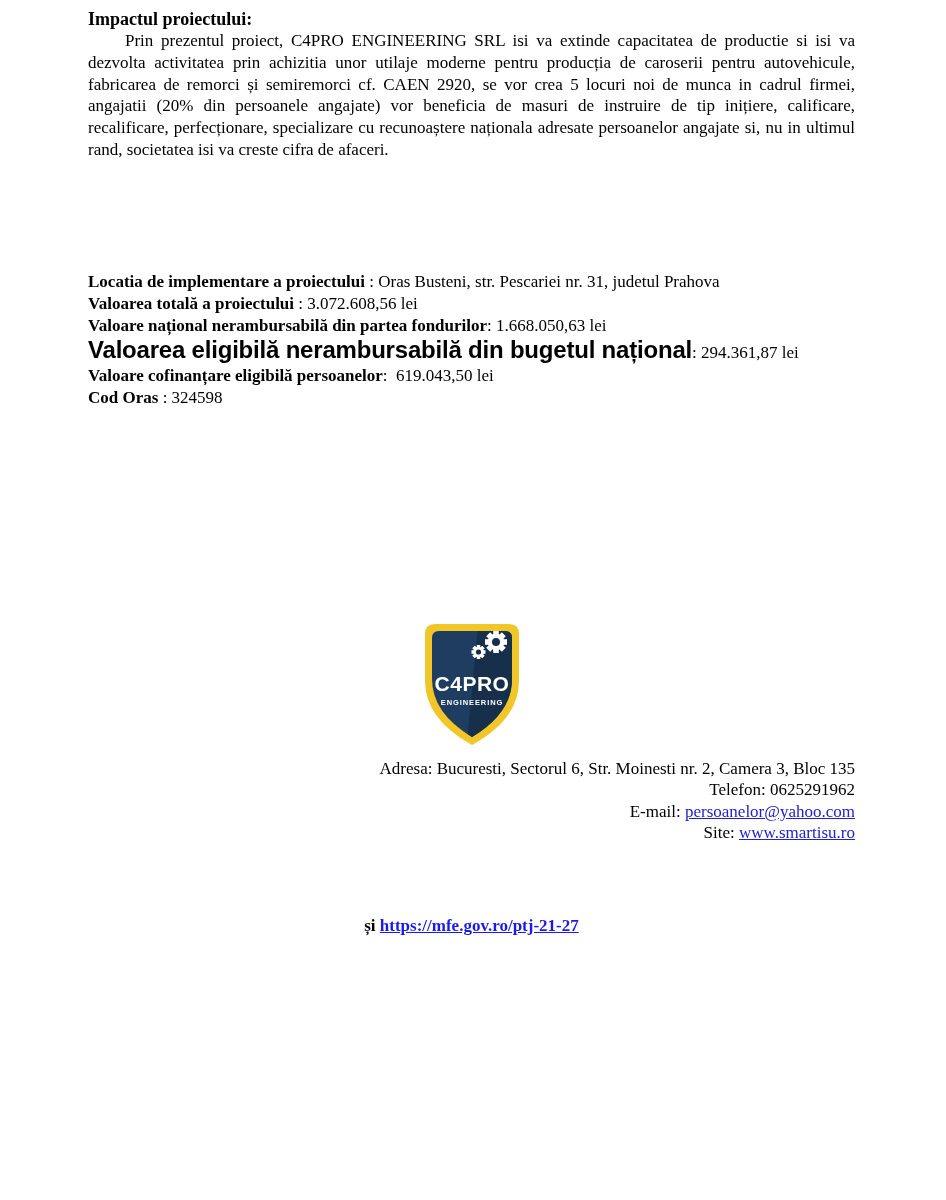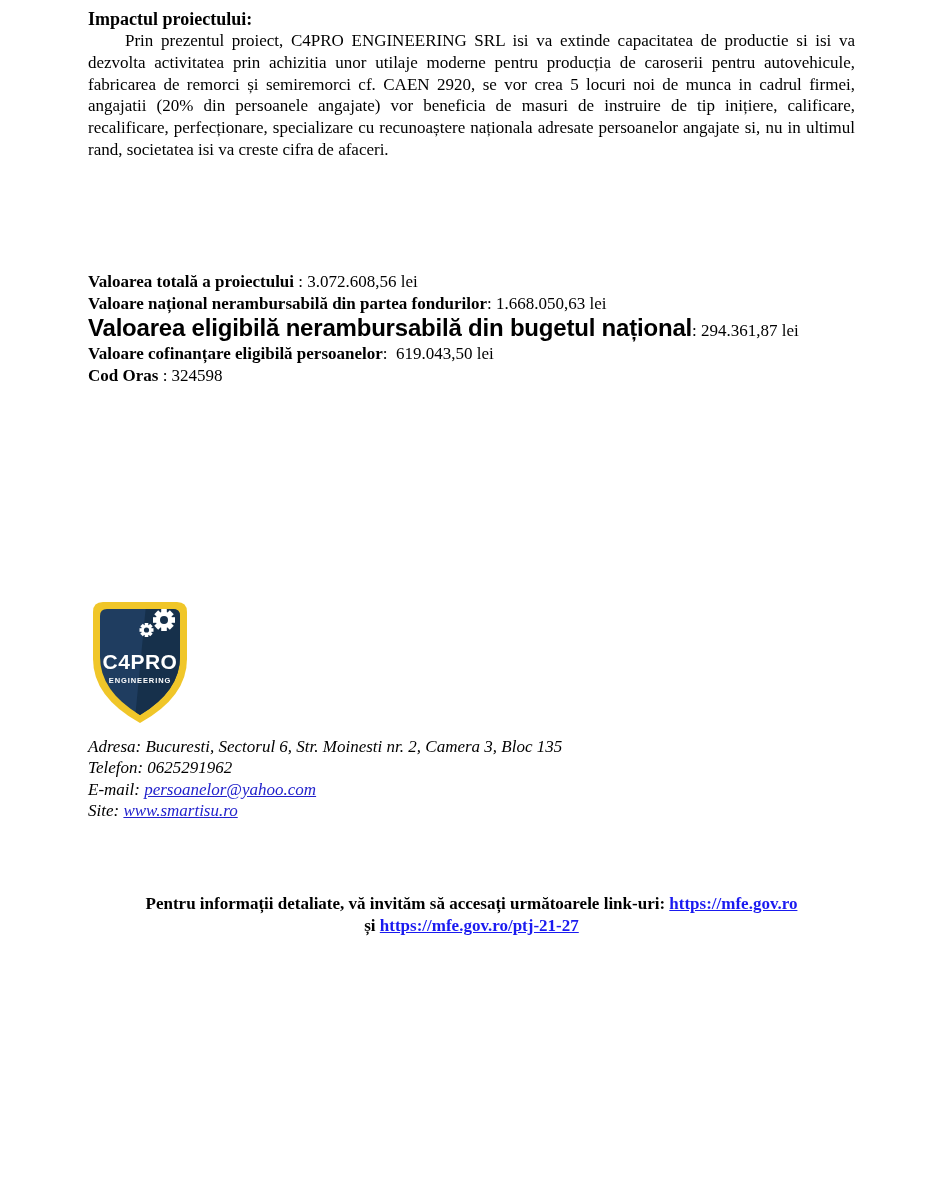--- a/index.html
+++ b/index.html
@@ -45,20 +45,21 @@
   .detail-row.sans {
     line-height: 25px;
   }
   .detail-row.sans .label {
     font-family: "Liberation Sans", sans-serif;
     font-size: 24px;
     letter-spacing: -0.2px;
   }
   .logo-wrap {
     margin-top: 212px;
+    text-align: center;
     line-height: 0;
   }
   svg.logo { display: inline-block; }
   .shield-outer { fill: var(--shield-gold, #f0c629); }
   .shield-inner { fill: var(--shield-navy-light, #1f3d60); }
   .shield-dark  { fill: var(--shield-navy-dark, #16304b); }
   .gear { fill: #ffffff; }
   .gear-hole { fill: var(--shield-navy-dark, #16304b); }
   .logo-title {
     fill: #ffffff;
@@ -69,23 +70,22 @@
   }
   .logo-sub {
     fill: #ffffff;
     font-family: "Liberation Sans", sans-serif;
     font-size: 7.5px;
     font-weight: bold;
     letter-spacing: 0.9px;
   }
   .contact {
     margin-top: 7px;
-    text-align: left;
+    text-align: right;
     line-height: 21.5px;
-    font-style: italic;
   }
   .contact div { white-space: pre-wrap; }
   a.link {
     color: var(--link-blue, #2222cc);
     text-decoration: underline;
     cursor: pointer;
   }
   .footer {
     margin-top: 71px;
     text-align: center;
@@ -103,20 +103,21 @@
 </head>
 <body>
 
 <div class="page">
 
   <div class="heading">Impactul proiectului:</div>
 
   <p class="para">Prin prezentul proiect, C4PRO ENGINEERING SRL isi va extinde capacitatea de productie si isi va dezvolta activitatea prin achizitia unor utilaje moderne pentru producția de caroserii pentru autovehicule, fabricarea de remorci și semiremorci cf. CAEN 2920, se vor crea 5 locuri noi de munca in cadrul firmei, angajatii (20% din persoanele angajate) vor beneficia de masuri de instruire de tip inițiere, calificare, recalificare, perfecționare, specializare cu recunoaștere naționala adresate persoanelor angajate si, nu in ultimul rand, societatea isi va creste cifra de afaceri.</p>
 
   <div class="details">
+    <div class="detail-row"><span class="label">Locatia de implementare a proiectului</span><span class="sep"> : </span><span class="value">Oras Busteni, str. Pescariei nr. 31, judetul Prahova</span></div>
     <div class="detail-row"><span class="label">Valoarea totală a proiectului</span><span class="sep"> : </span><span class="value">3.072.608,56 lei</span></div>
     <div class="detail-row"><span class="label">Valoare național nerambursabilă din partea fondurilor</span><span class="sep">: </span><span class="value">1.668.050,63 lei</span></div>
     <div class="detail-row sans"><span class="label">Valoarea eligibilă nerambursabilă din bugetul național</span><span class="sep">: </span><span class="value">294.361,87 lei</span></div>
     <div class="detail-row"><span class="label">Valoare cofinanțare eligibilă persoanelor</span><span class="sep">:  </span><span class="value">619.043,50 lei</span></div>
     <div class="detail-row"><span class="label">Cod Oras</span><span class="sep"> : </span><span class="value">324598</span></div>
   </div>
 
   <div class="logo-wrap">
     <svg class="logo" width="104" height="130" viewBox="0 0 104 130" xmlns="http://www.w3.org/2000/svg">
       <defs>
@@ -155,17 +156,16 @@
   </div>
 
   <div class="contact">
     <div>Adresa: Bucuresti, Sectorul 6, Str. Moinesti nr. 2, Camera 3, Bloc 135</div>
     <div>Telefon: 0625291962</div>
     <div><span>E-mail: </span><a class="link" href="#">persoanelor@yahoo.com</a></div>
     <div><span>Site: </span><a class="link" href="#">www.smartisu.ro</a></div>
   </div>
 
   <div class="footer">
-    <div><span>Pentru informații detaliate, vă invităm să accesați următoarele link-uri: </span><a class="flink" href="#">https://mfe.gov.ro</a></div>
     <div><span>și </span><a class="flink" href="#">https://mfe.gov.ro/ptj-21-27</a></div>
   </div>
 
 </div>
 
 </body></html>

